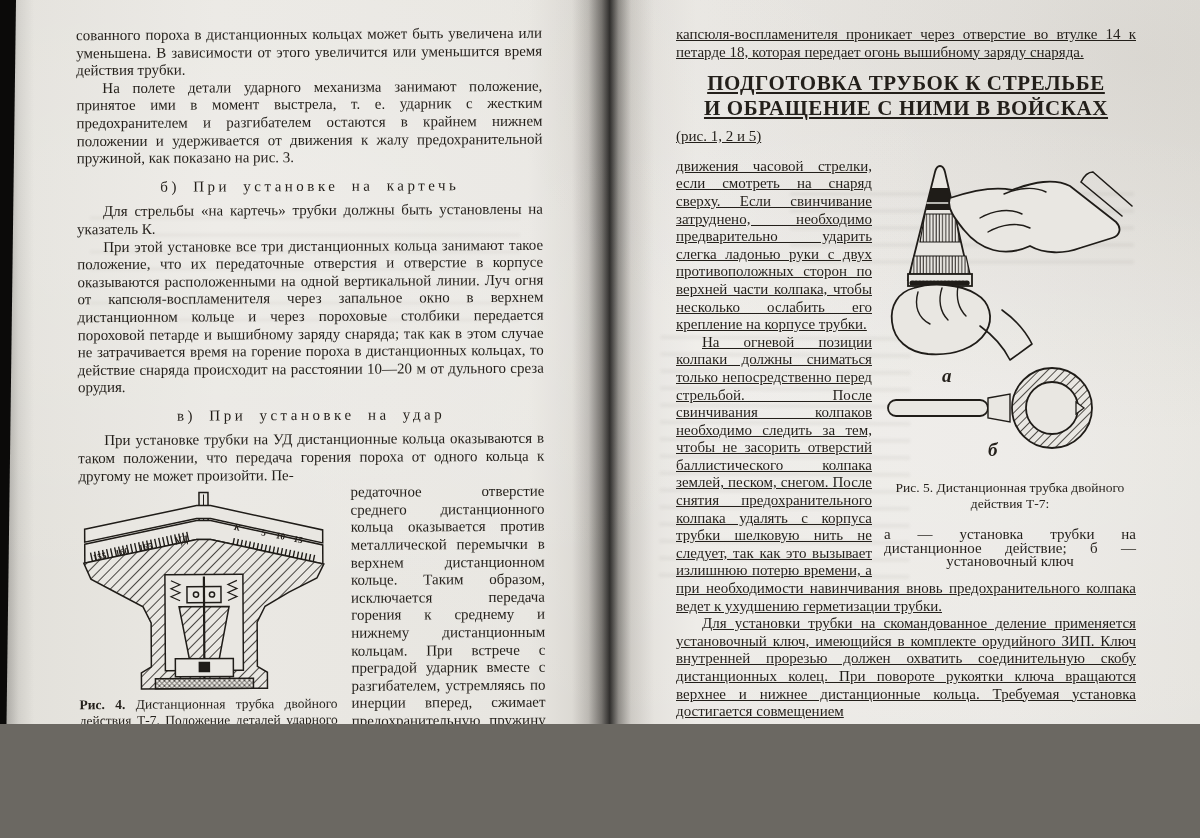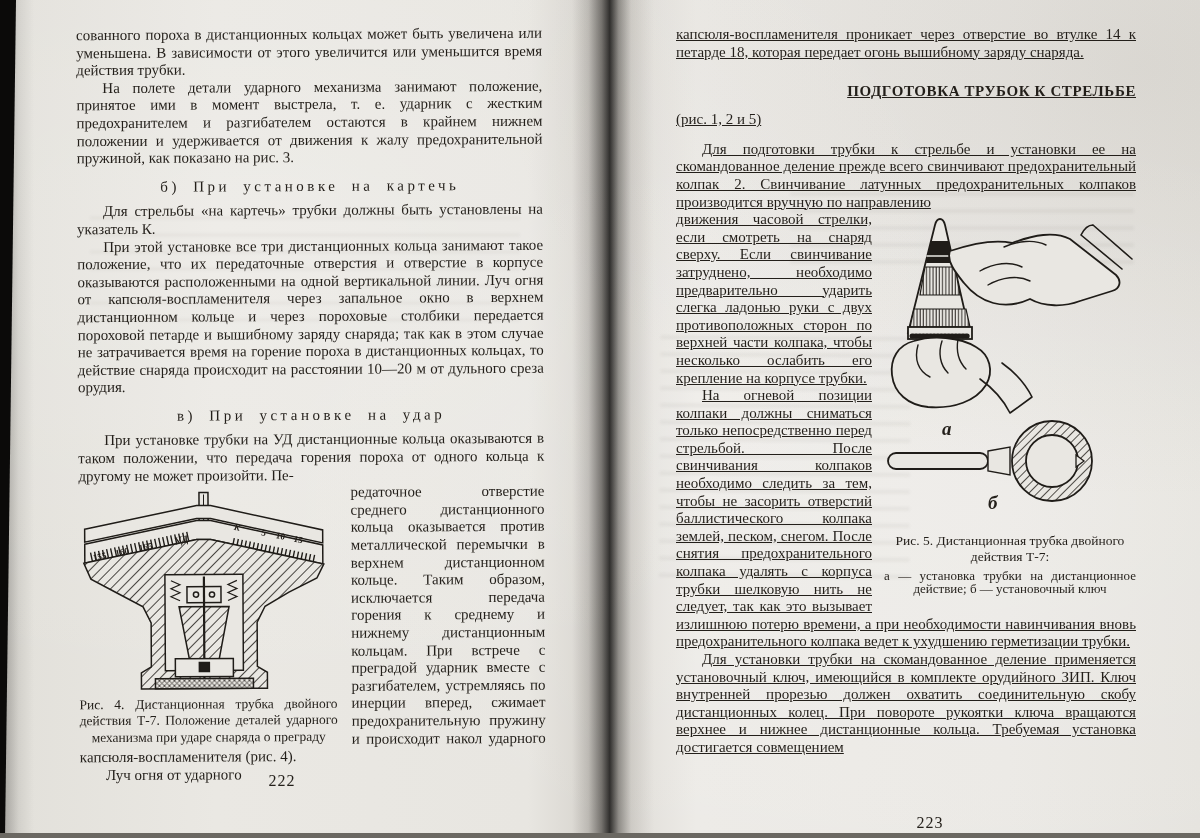--- a/index.html
+++ b/index.html
@@ -1,17 +1,17 @@
 <!DOCTYPE html>
 <html><head>
 <meta charset="utf-8">
 <style>
   html,body{margin:0;padding:0;background:#6b6862;}
   .scan{
-    position:relative;width:1200px;height:833px;overflow:hidden;
+    position:relative;width:1200px;height:724px;overflow:hidden;
     font-family:"Liberation Serif","DejaVu Serif",serif;color:#231f1a;
     background:
       radial-gradient(ellipse at 22% 30%, rgba(255,255,255,0.20), transparent 55%),
       radial-gradient(ellipse at 78% 60%, rgba(255,255,255,0.16), transparent 55%),
       radial-gradient(ellipse at 95% 8%, rgba(120,112,100,0.12), transparent 40%),
       linear-gradient(90deg,#e2e0da 0%, #eae8e3 18%, #e8e6e1 44%, #d8d5cf 49%, #edebe7 58%, #ebe9e5 84%, #e6e4df 100%);
   }
   .edge-left{position:absolute;left:0;top:0;width:20px;height:838px;background:#0b0a09;
     clip-path:polygon(0 0,16px 0,5px 100%,0 100%);}
   .edge-left-soft{position:absolute;left:0;top:0;width:34px;height:838px;
@@ -25,29 +25,29 @@
   .g1{left:790px;top:186px;width:344px;height:86px;}
   .g2{left:660px;top:330px;width:250px;height:250px;transform:rotate(.4deg);}
   .g3{left:90px;top:210px;width:430px;height:120px;opacity:0.035;}
 
   .page{position:absolute;top:26px;font-size:15px;line-height:17.6px;text-align:justify;}
   .page-left{left:78px;width:466px;transform:rotate(-0.3deg);}
   .page-right{left:676px;width:460px;text-decoration:underline;}
   .page p{margin:0;text-indent:26px;}
   .page p.noindent{text-indent:0;}
   .subhead{text-align:center;text-indent:0;letter-spacing:3.5px;word-spacing:6px;margin:11px 0 7px;}
-  .mainhead{text-align:right;font-weight:bold;font-size:15px;line-height:25px;letter-spacing:0.6px;margin:18px 0 0;}
+  .mainhead{text-align:center;font-weight:bold;font-size:21px;line-height:25px;letter-spacing:0.6px;margin:10px 0 0;}
   .headnote{text-align:left;text-indent:0;margin:7px 0 12px;}
   .figbox{margin:0;}
   .fig4-box{float:left;width:258px;margin:6px 14px 2px 0;}
   .fig5-box{float:right;width:252px;margin:2px 0 4px 12px;}
   .caption{font-size:13.5px;line-height:16.2px;text-align:justify;text-align-last:center;margin-top:6px;}
-  .caption .cl{font-weight:normal;}
+  .caption .cl{font-weight:bold;}
   .cap-title{font-size:13.5px;line-height:16.2px;text-align:center;margin-top:20px;}
-  .cap-legend{font-size:13px;line-height:13.6px;text-align:justify;text-align-last:center;margin-top:3px;}
+  .cap-legend{font-size:15px;line-height:13.6px;text-align:justify;text-align-last:center;margin-top:16px;}
   .pagenum{position:absolute;top:772px;font-size:16px;letter-spacing:1px;width:180px;text-align:center;}
   .pn-left{left:192px;}
   .pn-right{left:840px;margin-top:42px;}
   svg{display:block;}
   svg text{font-family:"Liberation Serif","DejaVu Serif",serif;fill:#231f1a;}
 </style>
 </head>
 <body>
 
 <div class="scan">
@@ -116,23 +116,23 @@
     </figure>
 
     <p class="noindent">редаточное отверстие среднего дистанционного кольца оказывается против металлической перемычки в верхнем дистанционном кольце. Таким образом, исключается передача горения к среднему и нижнему дистанционным кольцам. При встрече с преградой ударник вместе с разгибателем, устремляясь по инерции вперед, сжимает предохранительную пружину и происходит накол ударного капсюля-воспламенителя (рис. 4).</p>
     <p>Луч огня от ударного</p>
   </div>
 
   <div class="page page-right">
     <p class="noindent">капсюля-воспламенителя проникает через отверстие во втулке 14 к петарде 18, которая передает огонь вышибному заряду снаряда.</p>
     <div class="mainhead">
       <div>ПОДГОТОВКА ТРУБОК К СТРЕЛЬБЕ</div>
+      <div>И ОБРАЩЕНИЕ С НИМИ В ВОЙСКАХ</div>
     </div>
     <div class="headnote">(рис. 1, 2 и 5)</div>
-    <p>Для подготовки трубки к стрельбе и установки ее на скомандованное деление прежде всего свинчивают предохранительный колпак 2. Свинчивание латунных предохранительных колпаков производится вручную по направлению</p>
 
     <figure class="figbox fig5-box">
       <svg viewBox="0 0 250 300" width="250" height="300">
         <defs>
           <pattern id="h5" width="6" height="6" patternUnits="userSpaceOnUse" patternTransform="rotate(45)">
             <rect width="6" height="6" fill="#e9e7e2"></rect>
             <line x1="0" y1="0" x2="0" y2="6" stroke="#2a2622" stroke-width="1.6"></line>
           </pattern>
           <pattern id="v5" width="3.2" height="6" patternUnits="userSpaceOnUse">
             <rect width="3.2" height="6" fill="#e9e7e2"></rect>

